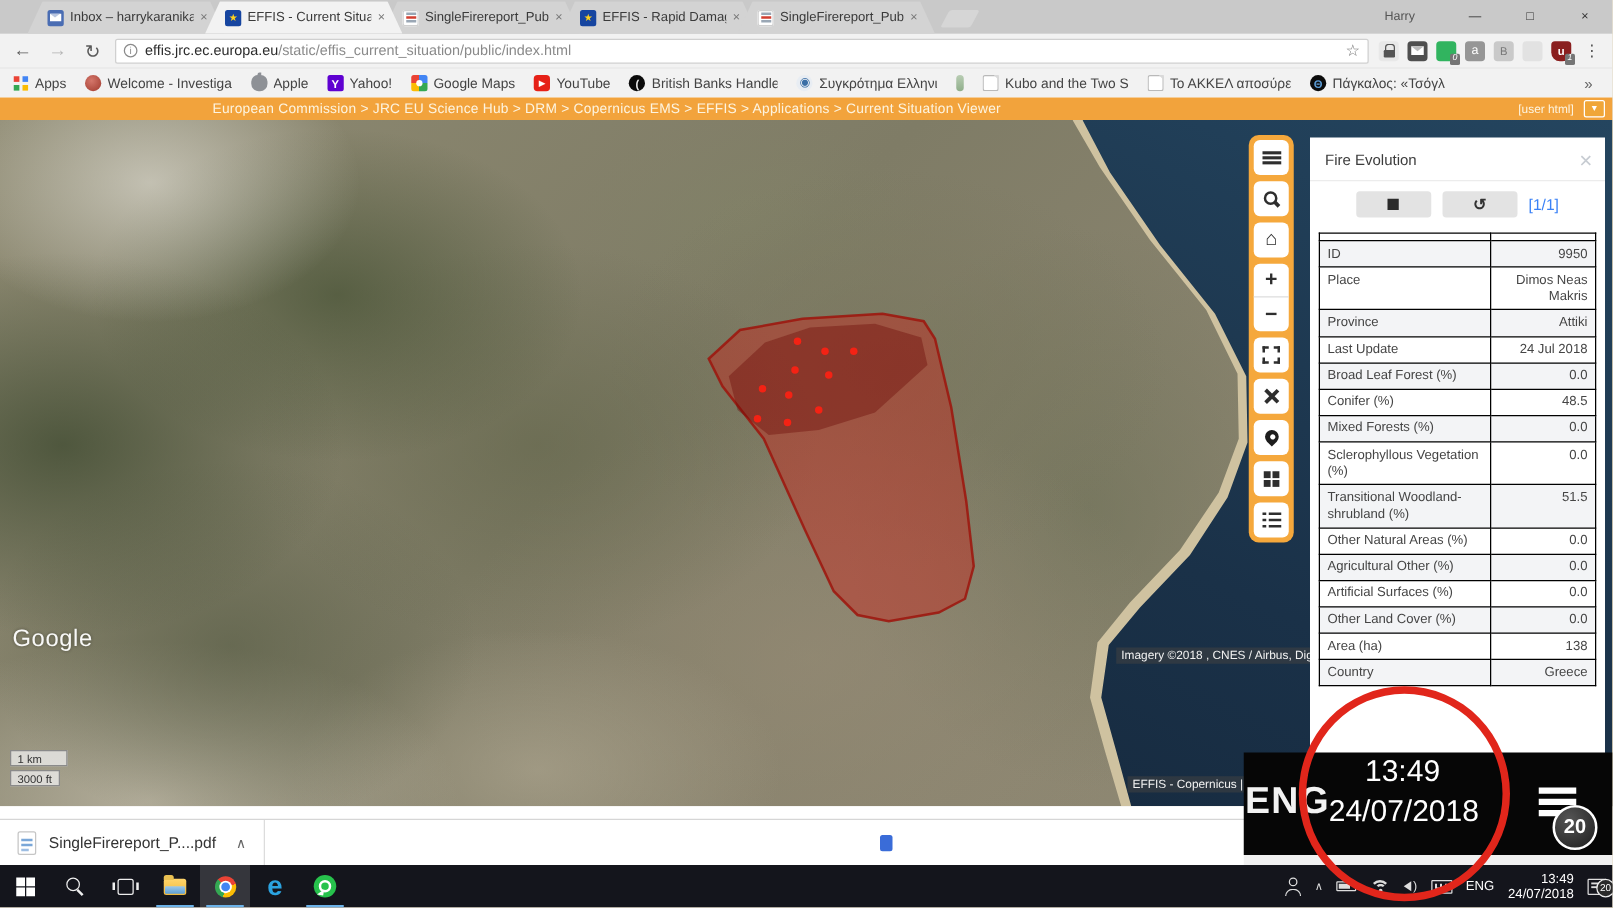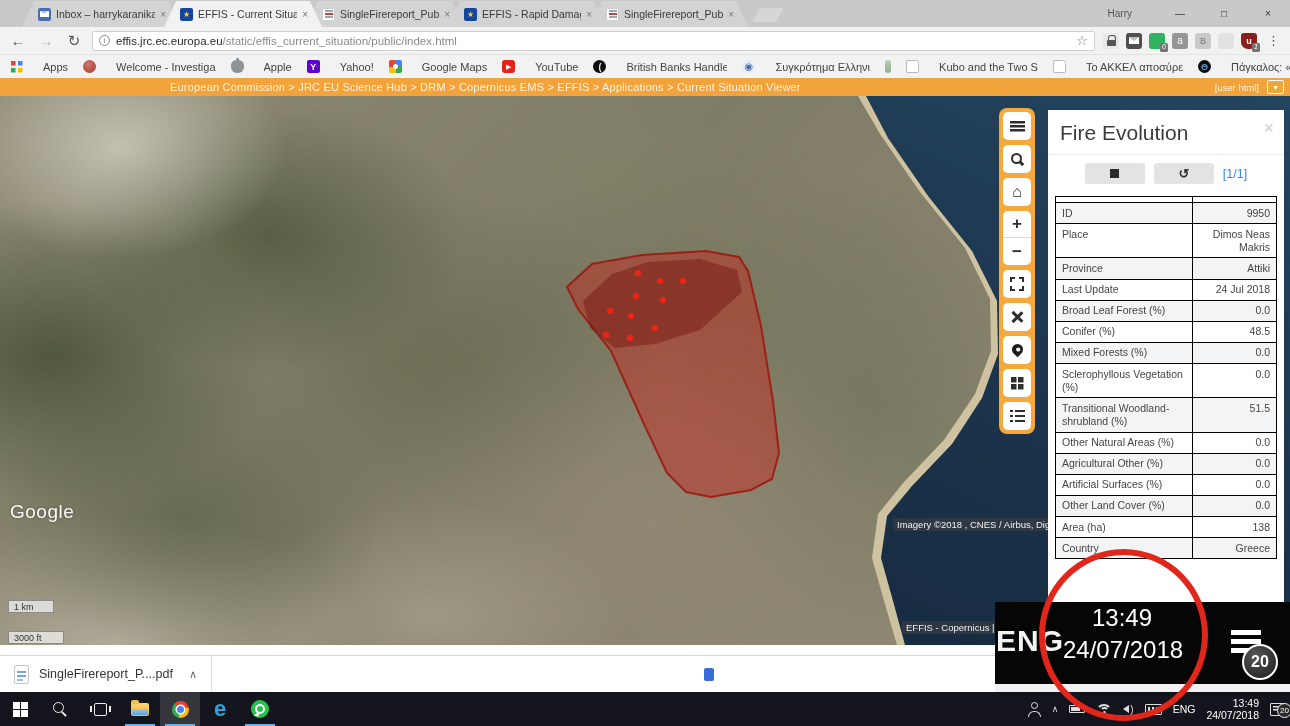--- a/index.html
+++ b/index.html
@@ -54,21 +54,21 @@
   .ext-mail::after { content:""; position:absolute; left:3px; top:4.5px; border-left:5px solid transparent; border-right:5px solid transparent; border-top:4px solid #bbb; }
   .ext-green { background:#31b45f; }
   .ext-a { background:#969696; } .ext-a::before { content:"a"; font-size:10px; }
   .ext-b { background:#c9c9c9; color:#787878; } .ext-b::before { content:"B"; }
   .ext-faded { background:#e2e2e2; }
   .ext-shield { background:#8a1f1f; border-radius:3px 3px 7px 7px; } .ext-shield::before { content:"u"; font-weight:bold; }
   .menu-dots { font-size:13px; color:#555; padding:0 2px; }
 
   
   .bookmarks { height:23px; background:#f2f2f2; display:flex; align-items:center; gap:15px; padding:0 10px; font-size:11px; color:#444; }
-  .bm { display:flex; align-items:center; gap:20px; min-width:0; }
+  .bm { display:flex; align-items:center; gap:5px; min-width:0; }
   .bm-label { max-width:101px; white-space:nowrap; overflow:hidden; }
   .bm-label:empty { display:none; }
   .bmicon { width:13px; height:13px; border-radius:2px; flex:none; position:relative; display:inline-flex; align-items:center; justify-content:center; }
   .bm-apps { background:linear-gradient(#ea4335,#ea4335) 1px 1px/4.5px 4.5px no-repeat,
              linear-gradient(#4285f4,#4285f4) 7.5px 1px/4.5px 4.5px no-repeat,
              linear-gradient(#34a853,#34a853) 1px 7.5px/4.5px 4.5px no-repeat,
              linear-gradient(#fbbc04,#fbbc04) 7.5px 7.5px/4.5px 4.5px no-repeat; }
   .bm-welcome { background:radial-gradient(circle at 40% 35%, #d4766a, #a03a2e); border-radius:50%; }
   .bm-apple { background:#8e9196; border-radius:42% 42% 46% 46%; }
   .bm-apple::before { content:""; position:absolute; top:-2px; width:3px; height:3px; background:#8e9196; border-radius:50% 0; }
@@ -113,21 +113,21 @@
   .sea { position:absolute; inset:0;
     background:linear-gradient(205deg, #24455f 0%, #1a3148 45%, #122234 100%);
     clip-path:polygon(866px 0,1290px 0,1290px 549px,905px 549px,893px 505px,881px 462px,887px 420px,912px 390px,952px 348px,982px 302px,998px 258px,997px 205px,972px 155px,928px 100px,888px 42px); }
   #fire-svg { position:absolute; inset:0; }
   .fire-poly { fill:rgba(204,32,22,.42); stroke:rgba(158,20,12,.85); stroke-width:2; }
   .fire-core { fill:rgba(105,8,6,.38); }
   .fire-dot { fill:#ff2012; opacity:.9; }
 
   .google-logo { position:absolute; left:10px; top:405px; font-size:19px; font-weight:500; color:#fff; opacity:.95; letter-spacing:.5px; text-shadow:0 0 3px rgba(0,0,0,.4); }
   .scale-box { position:absolute; left:8px; background:rgba(240,240,240,.75); border:1px solid #8a8a8a; color:#333; font-size:9px; padding:0.5px 5px; }
-  .scale-km { top:504px; width:46px; } .scale-ft { top:535px; width:56px; }
+  .scale-km { top:504px; width:46px; } .scale-ft { top:520px; width:40px; }
   .map-label { position:absolute; background:rgba(66,66,66,.55); color:#f2f2f2; font-size:9.5px; padding:1px 4px; white-space:nowrap; }
   .attribution { left:893px; top:422px; }
   .copernicus { left:902px; top:525px; }
 
   
   .map-tools { position:absolute; left:999px; top:12px; width:36px; background:#f5a83c; border-radius:8px; padding:4px; display:flex; flex-direction:column; gap:5px; z-index:5; }
   .mt-btn { width:28px; height:28px; background:#fff; border-radius:5px; display:flex; align-items:center; justify-content:center; color:#2e2e2e; }
   .mt-group { width:28px; background:#fff; border-radius:5px; display:flex; flex-direction:column; }
   .mt-half { height:27px; display:flex; align-items:center; justify-content:center; font-size:17px; font-weight:bold; color:#2e2e2e; }
   .mt-half:first-child { border-bottom:1px solid #ddd; }
@@ -156,21 +156,21 @@
       background-repeat:no-repeat; }
   .mi-list { width:15px; height:12px; background:
       linear-gradient(#2e2e2e,#2e2e2e) 0 0/3px 2px, linear-gradient(#2e2e2e,#2e2e2e) 5px 0/10px 2px,
       linear-gradient(#2e2e2e,#2e2e2e) 0 5px/3px 2px, linear-gradient(#2e2e2e,#2e2e2e) 5px 5px/10px 2px,
       linear-gradient(#2e2e2e,#2e2e2e) 0 10px/3px 2px, linear-gradient(#2e2e2e,#2e2e2e) 5px 10px/10px 2px;
       background-repeat:no-repeat; }
 
   
   .panel { position:absolute; left:1048px; top:110px; width:236px; height:494px; background:#fff; z-index:10; font-size:11px; color:#454545; }
   .fe-header { padding:11px 12px 9px; border-bottom:1px solid #ececec; position:relative; }
-  .fe-title { font-size:21px; color:#3c3c3c;margin-top:40px; }
+  .fe-title { font-size:12px; color:#3c3c3c;margin-top:40px; }
   .fe-close { position:absolute; right:10px; top:9px; font-size:18px; color:#c7ccd2; line-height:1; }
   .fe-controls { display:flex; align-items:center; justify-content:center; gap:9px; padding:8px 0 10px; }
   .fe-btn { width:60px; height:21px; background:#e3e3e3; border:none; border-radius:3px; display:flex; align-items:center; justify-content:center; }
   .fe-stop-square { width:9px; height:9px; background:#2b2b2b; }
   .fe-replay-glyph { font-size:13px; font-weight:bold; color:#333; }
   .fe-pager { font-size:12.5px; color:#3b82f6; }
   .fe-table { width:calc(100% - 14px); margin:2px 7px; border-collapse:collapse; font-size:10.5px; }
   .fe-table td { border:1px solid #000000; padding:3.5px 6px; vertical-align:top; line-height:1.25; }
   .fe-table thead td { height:6px; padding:0; }
   .fe-table td.lbl { width:62%; }

